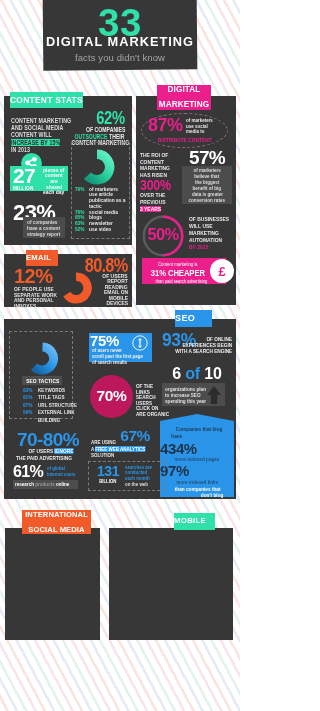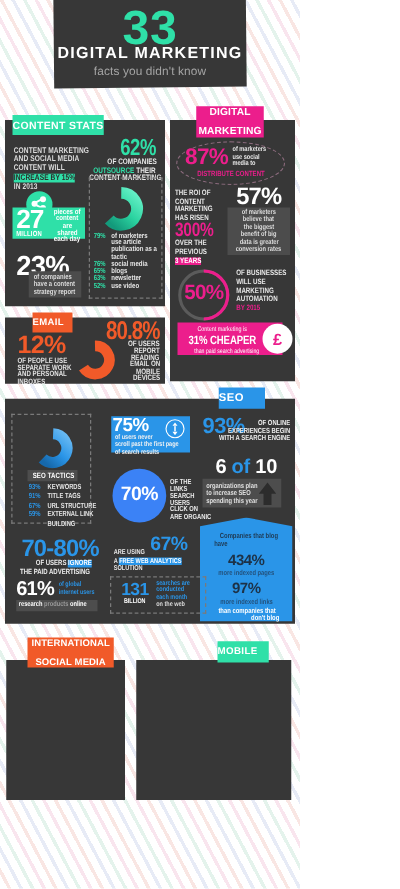--- a/index.html
+++ b/index.html
@@ -81,28 +81,28 @@
   #seo-93{left:162px;top:333px;width:70px;text-align:right;}
   #seo-93 .v{font-size:17.5px;font-weight:bold;color:#2a95e8;line-height:15px;letter-spacing:-0.4px;
     position:absolute;left:0;top:0;width:36px;text-align:left;}
   #seo-93 .t{position:absolute;right:0;top:3px;font-size:5.9px;font-weight:bold;color:#ededed;
     line-height:6.1px;text-align:right;}
   #seo-6of10{left:162px;top:366px;width:70px;text-align:center;font-size:16px;font-weight:bold;
     color:#fff;line-height:16px;letter-spacing:-0.2px;}
   #seo-6of10 .of{color:#2a95e8;}
   #seo-6box{left:162px;top:383px;width:63px;height:23px;background:#4d4d4d;}
   #seo-6box .t{position:absolute;left:3px;top:2.5px;font-size:5.8px;color:#e0e0e0;line-height:6.4px;font-weight:bold;}
-  #seo-70{left:90px;top:375px;width:43px;height:43px;border-radius:50%;background:#3b82f6;}
+  #seo-70{left:90px;top:375px;width:43px;height:43px;border-radius:50%;background:#be185d;}
   #seo-70 .v{position:absolute;left:0;top:13px;width:43px;text-align:center;font-size:15.5px;
     font-weight:bold;color:#fff;line-height:16px;letter-spacing:-0.4px;}
   #seo-70txt{left:136px;top:384px;width:28px;font-size:5.8px;font-weight:bold;color:#ebebeb;
     line-height:5.6px;text-align:left;}
   #seo-blog{left:160px;top:426px;width:74px;}
   #seo-blog .t1{font-size:5.9px;color:#1f3b55;line-height:7.3px;text-align:left;padding-left:10px;font-weight:bold;}
-  #seo-blog .v{font-size:12px;font-weight:bold;color:#1d3247;line-height:15.5px;text-align:center;letter-spacing:-0.4px;}
+  #seo-blog .v{font-size:15px;font-weight:bold;color:#1d3247;line-height:15.5px;letter-spacing:-0.4px;}
   #seo-blog .s{font-size:5.8px;color:#23527d;text-align:center;line-height:7px;font-weight:bold;}
   #seo-blog .t3{font-size:5.9px;color:#ffffff;line-height:6.3px;text-align:right;padding-right:8px;font-weight:bold;}
   #seo-7080{left:8px;top:431px;width:71px;}
   #seo-7080 .v{font-size:19px;font-weight:bold;color:#2a95e8;line-height:17px;letter-spacing:-0.6px;text-align:right;}
   #seo-7080 .t{font-size:6px;font-weight:bold;color:#eee;line-height:6.6px;text-align:right;}
   #seo-7080 .hl{background:#2a95e8;color:#fff;}
   #seo-67{left:91px;top:429px;width:59px;}
   #seo-67 .v{position:absolute;right:0;top:0;font-size:15.5px;font-weight:bold;color:#2a95e8;line-height:13px;letter-spacing:-0.4px;}
   #seo-67 .t{position:absolute;left:0;top:10px;width:62px;font-size:5.6px;font-weight:bold;color:#e8e8e8;line-height:6.6px;}
   #seo-67 .hl{background:#2a95e8;color:#fff;}

